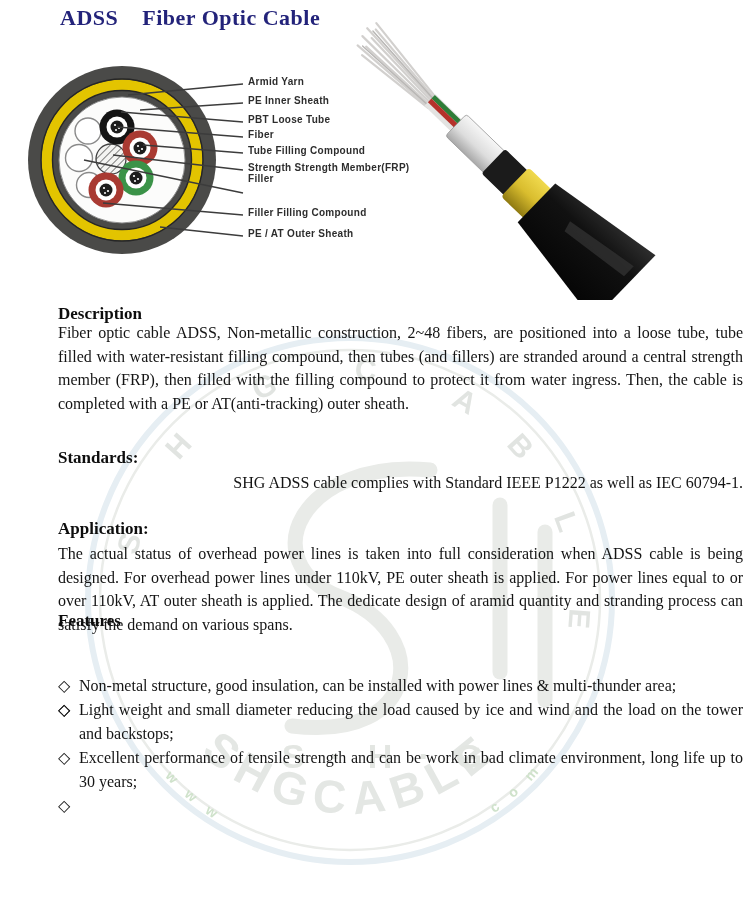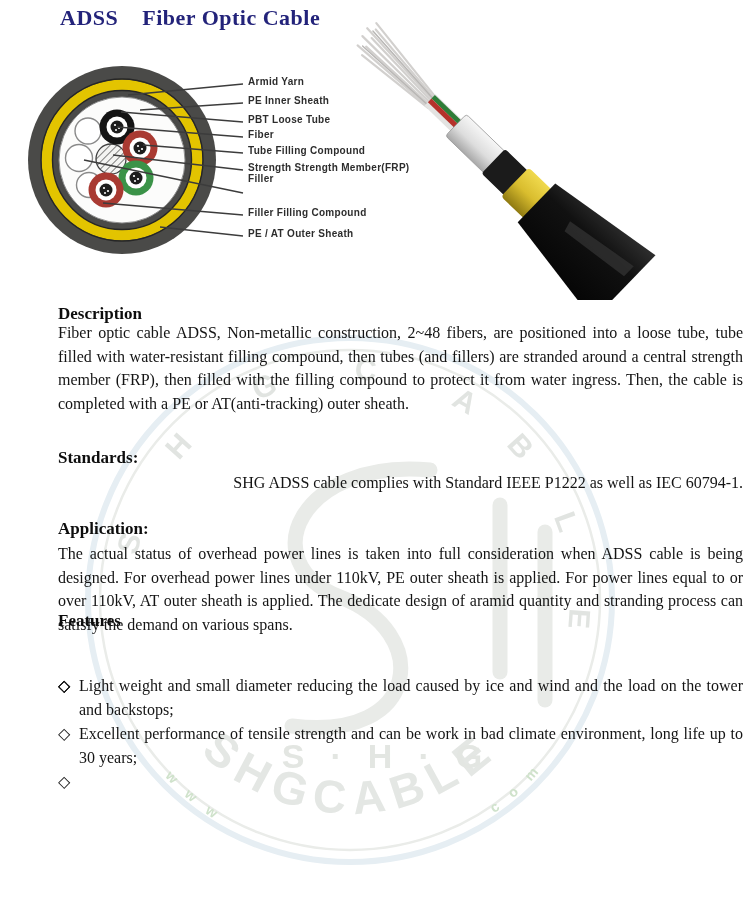--- a/index.html
+++ b/index.html
@@ -219,20 +219,21 @@
 <div class="sect" style="top:542px">
   <div class="body-text">The actual status of overhead power lines is taken into full consideration when ADSS cable is being designed. For overhead power lines under 110kV, PE outer sheath is applied. For power lines equal to or over 110kV, AT outer sheath is applied. The dedicate design of aramid quantity and stranding process can satisfy the demand on various spans.</div>
 </div>
 
 <div class="sect" style="top:611px">
   <div class="heading">Features</div>
 </div>
 <div class="sect" id="features-list" style="top:674px">
   <div class="feat">
     <span class="diamond">◇</span>
+    <span>Non-metal structure, good insulation, can be installed with power lines &amp; multi-thunder area;</span>
   </div>
   <div class="feat">
     <span class="diamond">◇</span>
   </div>
   <div class="feat">
     <span class="diamond">◇</span>
     <span>Light weight and small diameter reducing the load caused by ice and wind and the load on the tower and backstops;</span>
   </div>
   <div class="feat">
     <span class="diamond">◇</span>

